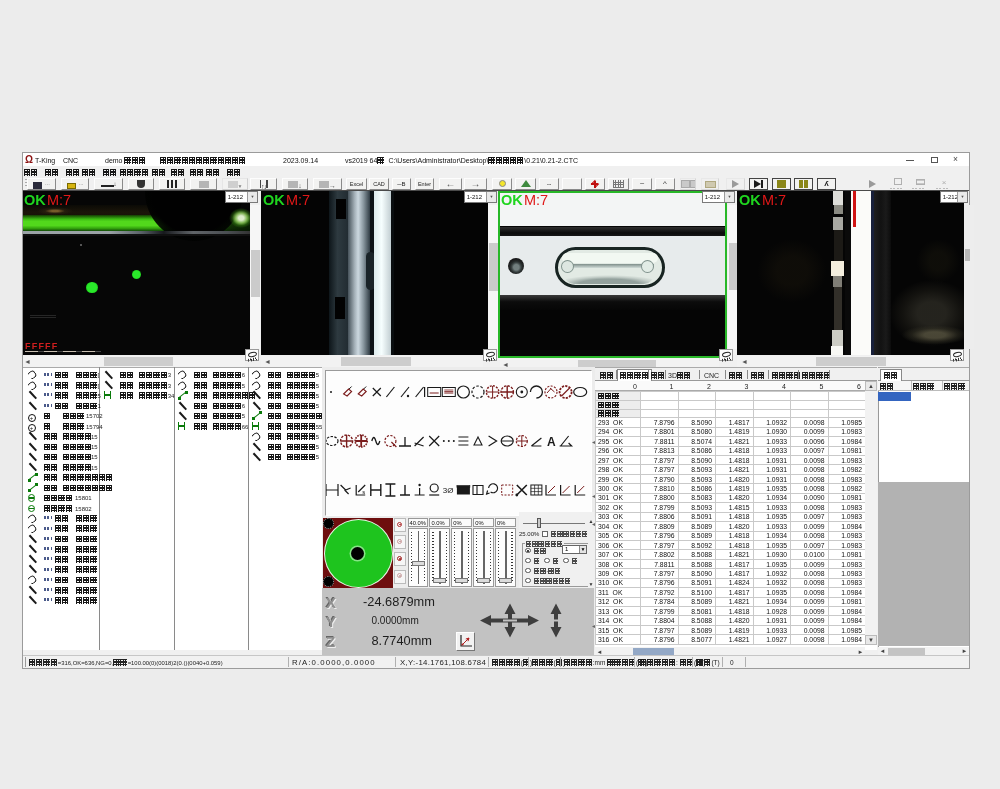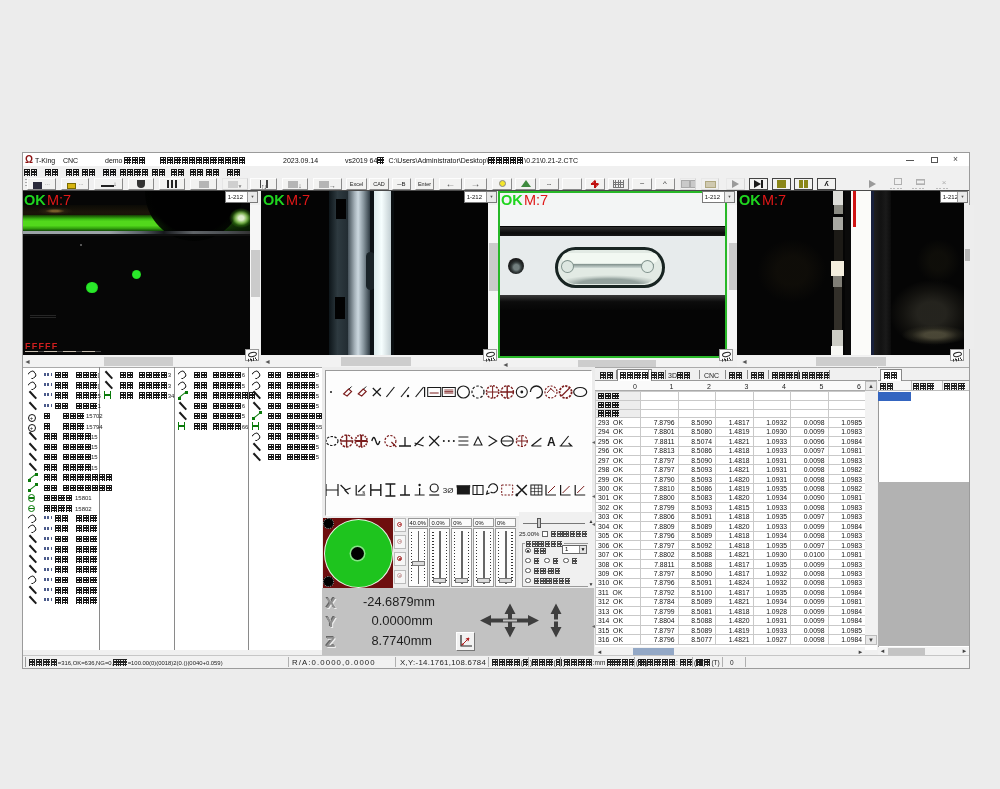--- a/index.html
+++ b/index.html
@@ -519,21 +519,21 @@
 <div class="a t6" style="left:15px;top:65px;"><i class="h6"></i><i class="h6"></i><i class="h6"></i><i class="h6"></i><i class="h6"></i><i class="h6"></i></div>
 </div>
 <div class="a" style="left:587.5px;top:517px;width:7px;height:71px;background:#f0f0f0;font-size:5px;color:#333;">
     <span style="position:absolute;top:1px;left:1px;">▲</span>
     <span style="position:absolute;bottom:1px;left:1px;">▼</span>
   </div>
 <div class="a" style="left:322px;top:588px;width:272px;height:67px;background:#c2c2c2;"></div>
 <div class="a" style="left:326px;top:594.5px;width:17px;height:15px;font-size:15px;font-weight:bold;color:#8f8f8f;text-shadow:1px 1px 0 #eee,-1px -1px 0 #666;line-height:15px;">X</div>
 <div class="a" style="left:363.0px;top:593.5px;font-size:12.8px;color:#1d1d1d;line-height:15px;">-24.6879mm</div>
 <div class="a" style="left:326px;top:614.0px;width:17px;height:15px;font-size:15px;font-weight:bold;color:#8f8f8f;text-shadow:1px 1px 0 #eee,-1px -1px 0 #666;line-height:15px;">Y</div>
-<div class="a" style="left:371.5px;top:613.0px;font-size:13px;color:#1d1d1d;line-height:15px;">0.0000mm</div>
+<div class="a" style="left:371.5px;top:613.0px;font-size:10px;color:#1d1d1d;line-height:15px;">0.0000mm</div>
 <div class="a" style="left:326px;top:633.5px;width:17px;height:15px;font-size:15px;font-weight:bold;color:#8f8f8f;text-shadow:1px 1px 0 #eee,-1px -1px 0 #666;line-height:15px;">Z</div>
 <div class="a" style="left:371.5px;top:632.5px;font-size:12.8px;color:#1d1d1d;line-height:15px;">8.7740mm</div>
 <svg class="a" style="left:478px;top:602px;" width="90" height="37" viewBox="0 0 90 37">
 <g fill="#3e3e3e">
       <path d="M13 13 L2 18.5 L13 24 L13 20.5 L50 20.5 L50 24 L61 18.5 L50 13 L50 16.5 L13 16.5 Z"></path>
 <path d="M26.5 12 L32 1.5 L37.5 12 L34 12 L34 25 L37.5 25 L32 35.5 L26.5 25 L30 25 L30 12 Z"></path>
 <rect x="25" y="17.5" width="14" height="2" fill="#c2c2c2"></rect>
 <path d="M72.5 12 L78 1.5 L83.5 12 L80 12 L80 25 L83.5 25 L78 35.5 L72.5 25 L76 25 L76 12 Z"></path>
 <rect x="71" y="17.5" width="14" height="2" fill="#c2c2c2"></rect>
     </g>

